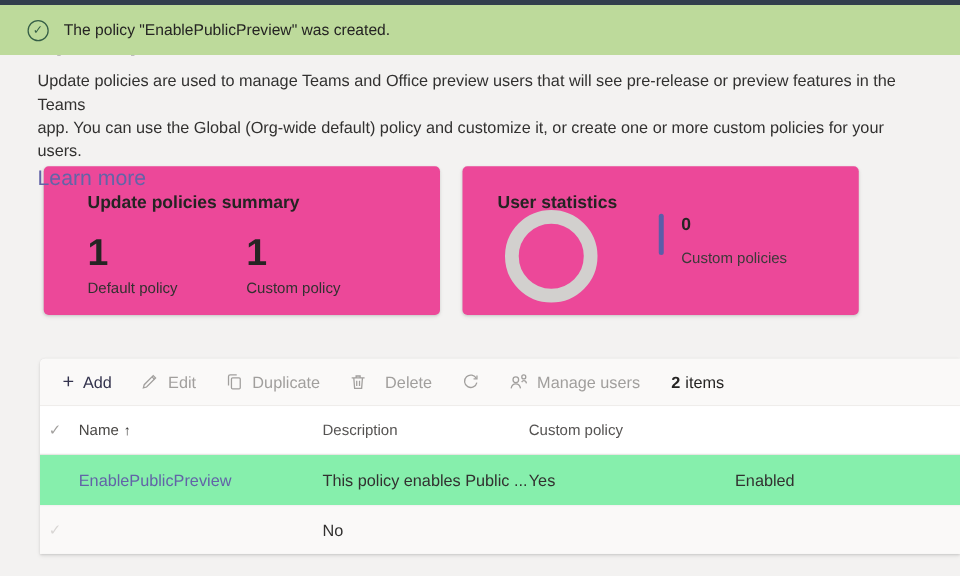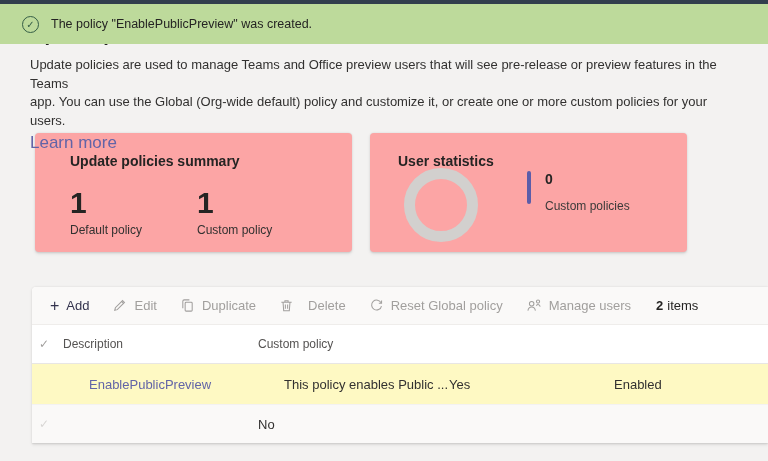--- a/index.html
+++ b/index.html
@@ -40,21 +40,21 @@
   .intro { position: absolute; top: 56px; left: 30px; width: 712px; z-index: 5; }
   .intro p { font-size: 13px; line-height: 18.5px; color: #323130; white-space: pre-line; }
   .learn-more {
     display: inline-block; margin-top: 3px; font-size: 17px;
     color: #6264a7; text-decoration: none; cursor: pointer;
   }
 
   
   .card {
     position: absolute; top: 133px; height: 119px; width: 317px;
-    background: #fca5a5; border-radius: 4px;
+    background: #ec4899; border-radius: 4px;
     box-shadow: 0 0.6px 1.8px rgba(0,0,0,.1), 0 1.6px 3.6px rgba(0,0,0,.08);
   }
   .card-summary { left: 35px; }
   .card-stats  { left: 370px; }
   .card-title { font-size: 14px; font-weight: 700; color: #252423; }
   .card-summary .card-title { position: absolute; left: 35px; top: 20px; }
   .card-stats   .card-title { position: absolute; left: 28px; top: 20px; }
 
   .stat { position: absolute; top: 53px; }
   .stat-1 { left: 35px; } .stat-2 { left: 162px; }
@@ -94,21 +94,21 @@
   .tb-count { font-size: 13px; color: #252423; margin-left: 2px; }
   .tb-count b { font-weight: 700; margin-right: 4px; }
 
   .grid-row {
     display: grid; grid-template-columns: 31px 195px 165px 165px 1fr;
     align-items: center;
   }
   .thead { height: 39px; border-bottom: 1px solid #e8e6e4; font-size: 12px; color: #555352; }
   .thead .chk { color: #a19f9d; }
   .row { font-size: 13px; }
-  .row-1 { height: 40px; background: #fef9c3; padding-left: 26px; }
+  .row-1 { height: 40px; background: #86efac; }
   .row-2 { height: 39px; background: #faf9f8; border-top: 1px solid #f3f2f1; }
   .chk { text-align: left; padding-left: 7px; font-size: 12px; }
   .chk-faint { color: #d8d6d4; }
   .cell-link { color: #6264a7; cursor: pointer; }
   .cell-text { color: #323130; }
   .sort-arrow { font-size: 11px; color: #323130; margin-left: 4px; }
   .th-name { color: #484644; cursor: pointer; }
 </style>
 </head>
 <body>
@@ -188,38 +188,38 @@
       <span></span>
         <span>Delete</span>
     </button>
     <button class="tb-btn">
       <span class="tb-ico">
         <svg width="15" height="15" viewBox="0 0 16 16" fill="none" stroke="currentColor" stroke-width="1.1">
             <path d="M12.9 5.2A5.3 5.3 0 1013.3 8.6"></path>
             <path d="M13.4 2.6v2.9h-2.9"></path>
           </svg>
       </span>
-      <span>Reset Global policy</span>
     </button>
     <button class="tb-btn">
       <span class="tb-ico">
         <svg width="16" height="15" viewBox="0 0 17 16" fill="none" stroke="currentColor" stroke-width="1.1">
             <circle cx="6" cy="6.2" r="2.4"></circle>
             <path d="M2 13.5c.5-2.6 2-3.8 4-3.8s3.5 1.2 4 3.8"></path>
             <circle cx="12.8" cy="3.8" r="1.7"></circle>
             <path d="M11 8.2c.5-.9 1.1-1.3 1.8-1.3 1.2 0 2 .8 2.3 2.3"></path>
           </svg>
       </span>
       <span>Manage users</span>
     </button>
     <span class="tb-count"><b>2</b><span>items</span></span>
   </div>
 
   <div class="grid-row thead">
     <span class="chk">✓</span>
+    <span class="th-name"><span>Name</span><span class="sort-arrow">↑</span></span>
     <span>Description</span>
     <span>Custom policy</span>
   </div>
 
   <div class="grid-row row row-1">
     <span class="chk"></span>
     <span class="cell-link">EnablePublicPreview</span>
     <span class="cell-text">This policy enables Public ...</span>
     <span class="cell-text">Yes</span>
     <span class="cell-text">Enabled</span>

